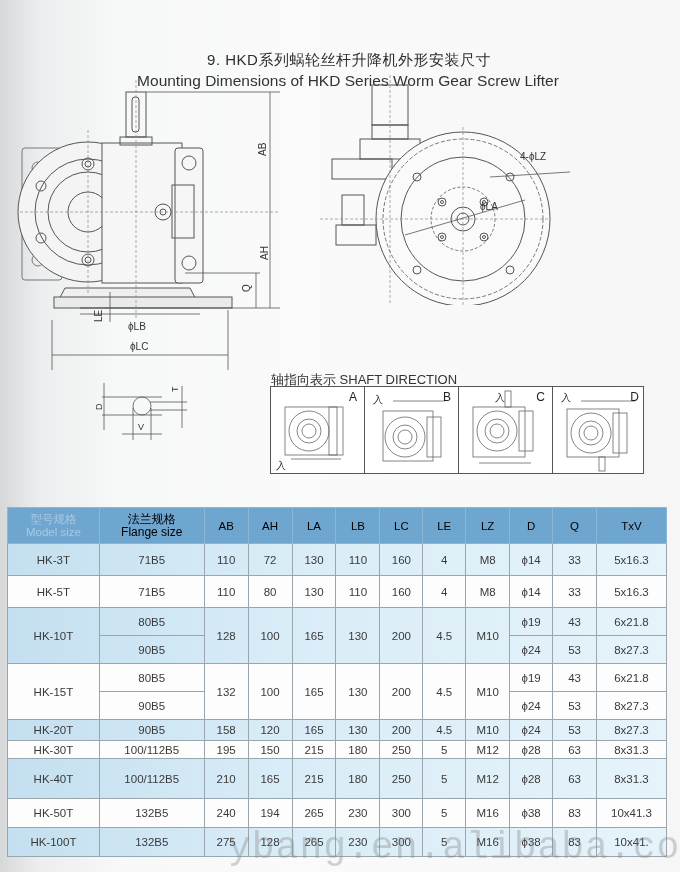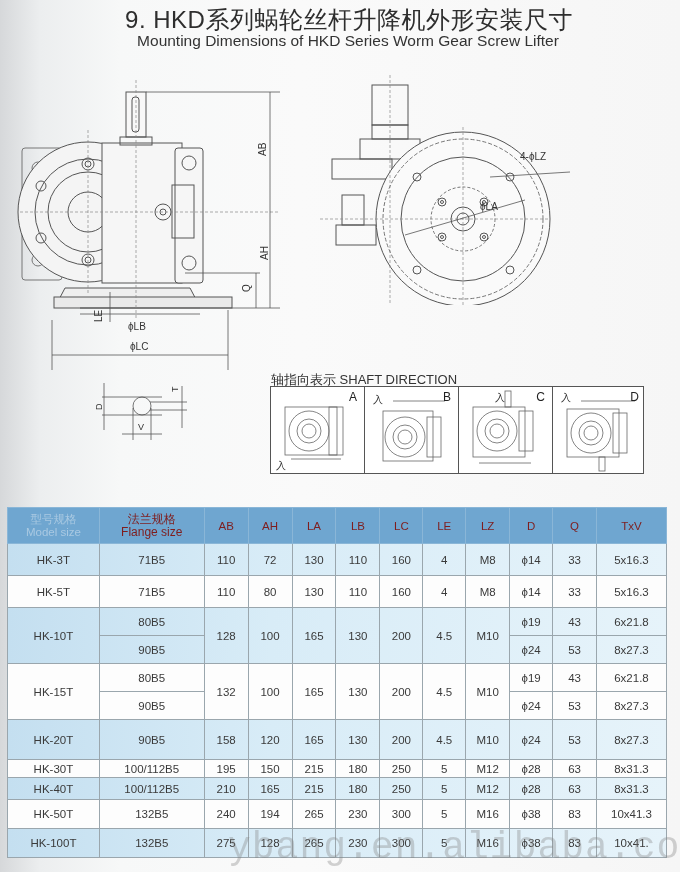--- a/index.html
+++ b/index.html
@@ -4,21 +4,21 @@
 <style>
   * { box-sizing: border-box; margin: 0; padding: 0; }
   html, body { width: 680px; height: 872px; overflow: hidden; }
   body {
     background: linear-gradient(90deg, #d6d8da 0px, #eceeef 40px, #f7f8f8 120px, #fafafa 300px, #f6f6f6 680px);
     font-family: "Liberation Sans", sans-serif;
     color: #333;
     position: relative;
   }
   .title-block { position: absolute; left: 0; top: 8px; width: 680px; text-align: center; }
-  .title-cn { font-size: 24px; color: #2e2e2e; letter-spacing: 0.5px; line-height: 24px; padding-left: 18px; }
+  .title-cn { font-size: 15px; color: #2e2e2e; letter-spacing: 0.5px; line-height: 24px; padding-left: 18px; margin-top: 40px; }
   .title-en { font-size: 15.5px; color: #333; line-height: 18px; padding-left: 16px; }
 
   .drawing { position: absolute; }
   .drawing svg { display: block; }
   .sd-title { position: absolute; left: 271px; top: 371px; font-size: 13px; color: #333; }
   .sd-panels { position: absolute; left: 270px; top: 386px; width: 374px; height: 88px; display: flex; border: 1px solid #555; background: #fff; }
   .sd-panel { flex: 1; border-right: 1px solid #555; position: relative; }
   .sd-panel:last-child { border-right: none; }
   .sd-letter { position: absolute; right: 7px; top: 3px; font-size: 12px; color: #222; }
 
@@ -26,21 +26,21 @@
     position: absolute; left: 7px; top: 507px;
     width: 660px; border-collapse: collapse;
     font-size: 11.5px; color: #3a3a3a;
   }
   table.spec th, table.spec td {
     border: 1px solid #9aa6ad;
     text-align: center; vertical-align: middle;
     padding: 0;
   }
   table.spec thead th {
-    background: #6fa6d0; color: #7f1d1d; font-weight: normal; height: 36px;
+    background: #6fa6d0; color: #000000; font-weight: normal; height: 36px;
     border-color: #8ab6d7;
   }
   table.spec thead th.model { color: #a9c9e2; line-height: 13px; font-size: 11.5px; }
   table.spec thead th.flange { line-height: 13px; font-size: 12px; }
   table.spec tbody tr { height: 32px; }
   table.spec tbody tr.half { height: 28px; }
   .bg-blue { background: linear-gradient(90deg, #c4dff0 0%, #d8ecf7 40%, #e6f3fa 100%); }
   .bg-white { background: #fdfdfd; }
   .watermark {
     position: absolute; left: 228px; top: 826px; font-size: 38px; color: rgba(130,130,130,0.35);
@@ -338,21 +338,21 @@
       <td>43</td>
       <td>6x21.8</td>
     </tr>
     <tr class="bg-white half">
       <td>90B5</td>
       <td>ϕ24</td>
       <td>53</td>
       <td>8x27.3</td>
     </tr>
 
-    <tr class="bg-blue" style="height:40px">
+    <tr class="bg-blue" style="height:21px">
       <td>HK-20T</td>
       <td>90B5</td>
       <td>158</td>
       <td>120</td>
       <td>165</td>
       <td>130</td>
       <td>200</td>
       <td>4.5</td>
       <td>M10</td>
       <td>ϕ24</td>
@@ -368,21 +368,21 @@
       <td>215</td>
       <td>180</td>
       <td>250</td>
       <td>5</td>
       <td>M12</td>
       <td>ϕ28</td>
       <td>63</td>
       <td>8x31.3</td>
     </tr>
 
-    <tr class="bg-blue" style="height:22px">
+    <tr class="bg-blue" style="height:40px">
       <td>HK-40T</td>
       <td>100/112B5</td>
       <td>210</td>
       <td>165</td>
       <td>215</td>
       <td>180</td>
       <td>250</td>
       <td>5</td>
       <td>M12</td>
       <td>ϕ28</td>

